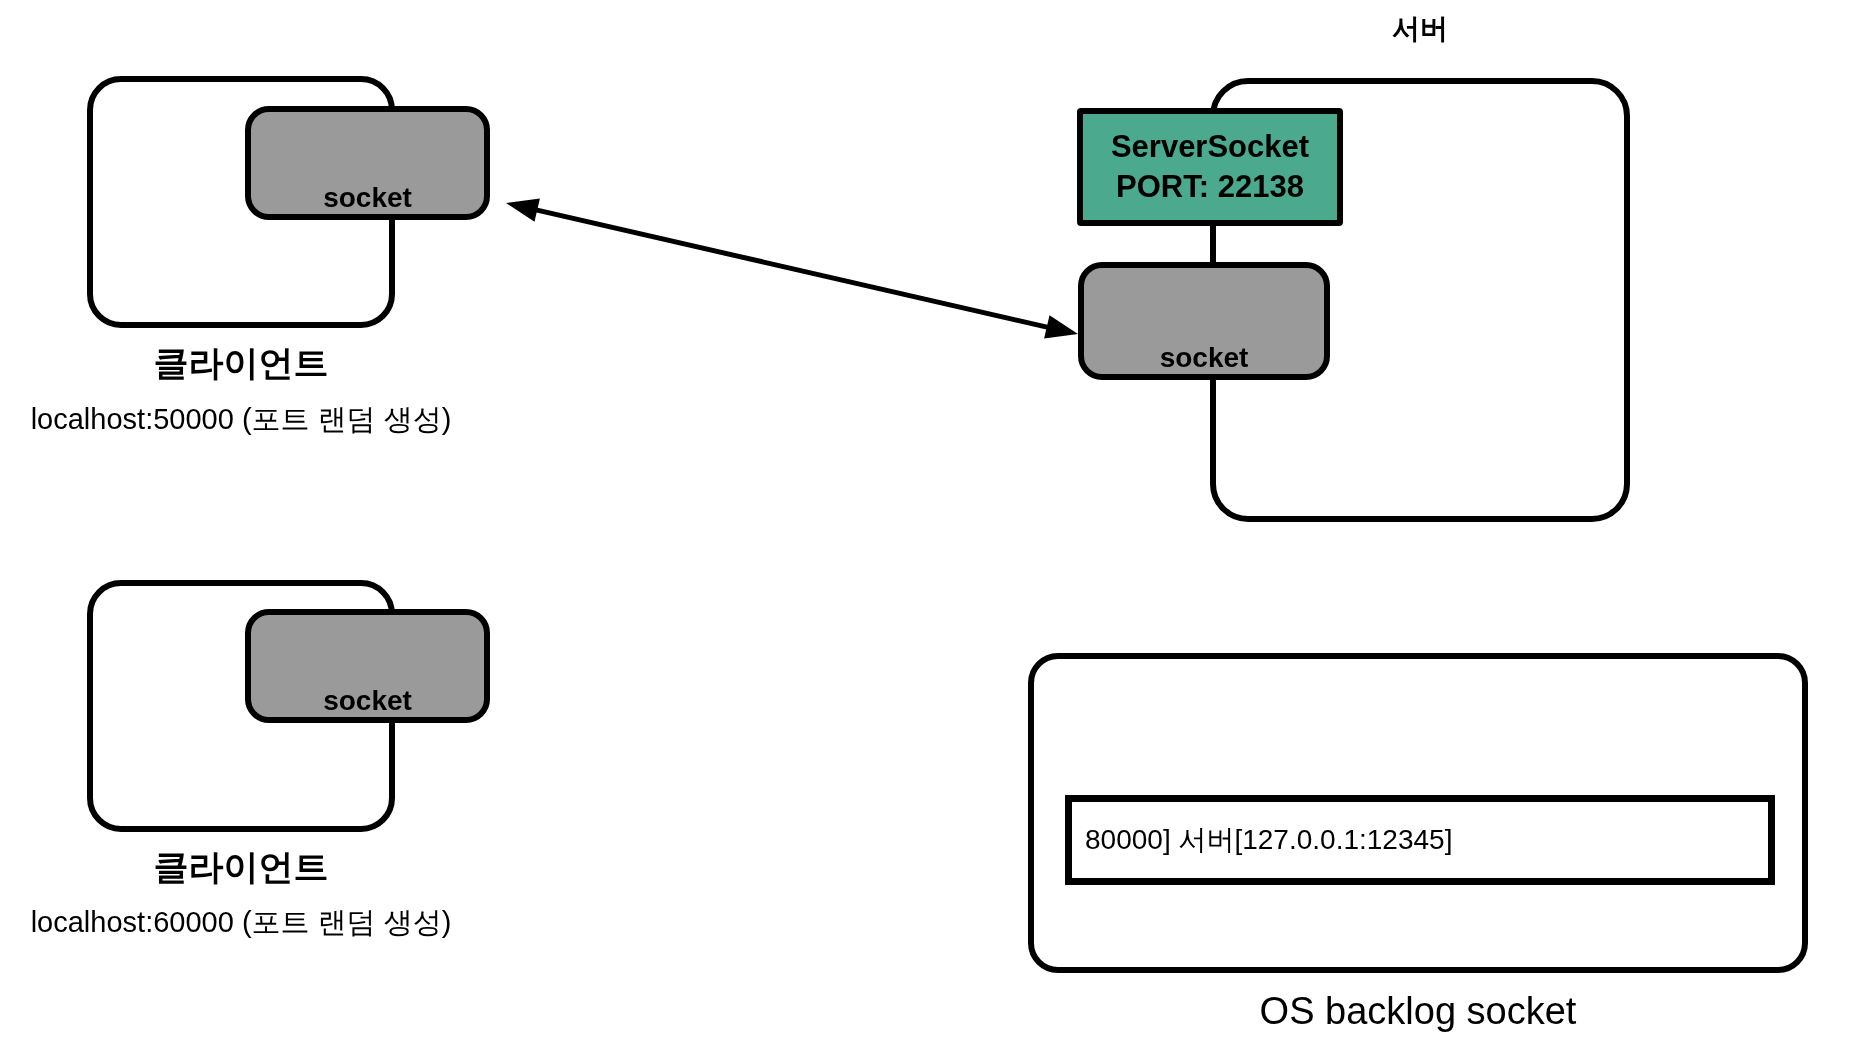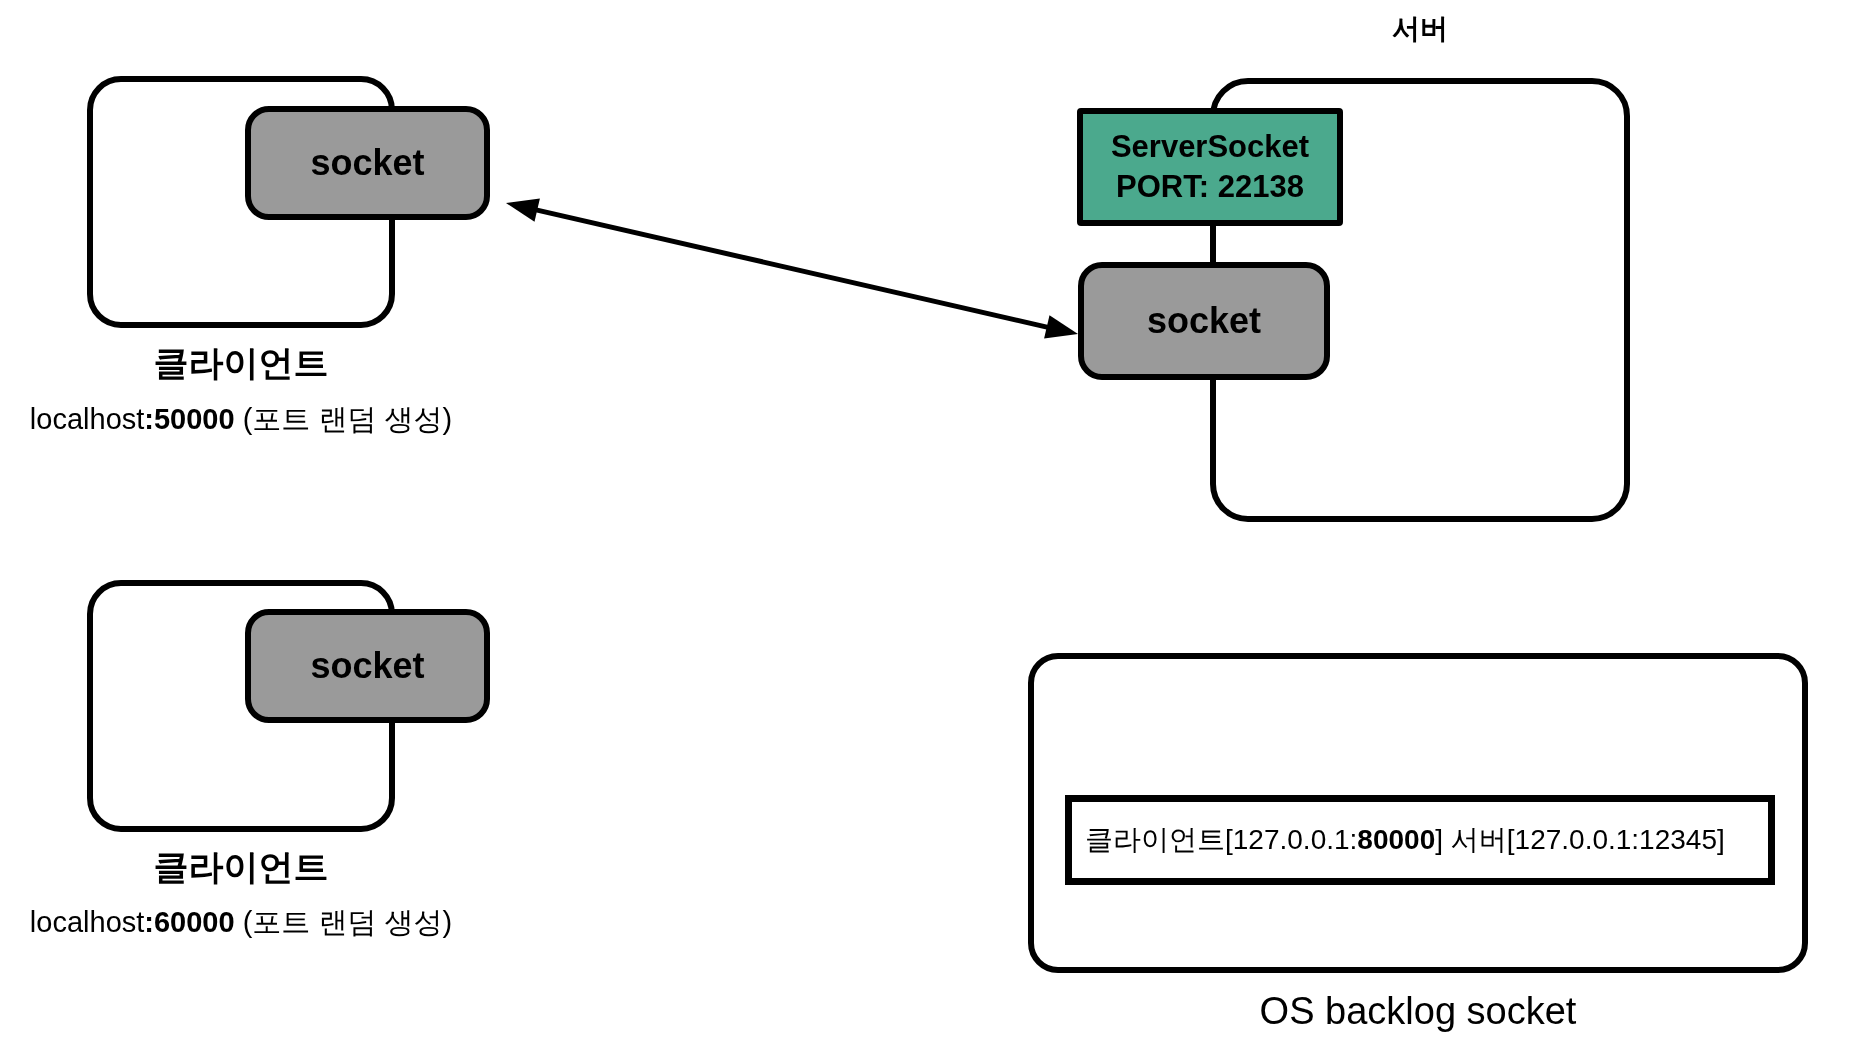--- a/index.html
+++ b/index.html
@@ -24,23 +24,23 @@
     background: #ffffff;
     border: 6px solid #000;
     border-radius: 34px;
   }
   .socket-box {
     position: absolute;
     background: var(--socket-fill, #9a9a9a);
     border: 6px solid #000;
     border-radius: 24px;
     display: flex;
-    align-items: center;
+    align-items: flex-end;
     justify-content: center;
-    font-size: 36px;
+    font-size: 28px;
     font-weight: 700;
     z-index: 3;
   }
   .label {
     position: absolute;
     text-align: center;
     white-space: nowrap;
   }
 
   
@@ -93,21 +93,21 @@
     border: 7px solid #000;
     display: flex;
     align-items: center;
     padding-left: 13px;
     font-size: 28px;
     white-space: nowrap;
     z-index: 2;
   }
   .backlog-caption { left: 1118px; top: 990px; width: 600px; font-size: 38px; }
 
-  b { font-weight: 700; }
+  b { font-weight: 400; }
 </style>
 </head>
 <body>
 
 <div class="canvas">
 
   <div class="rounded-frame client1-box"></div>
   <div class="socket-box client1-socket">
     <span>socket</span>
   </div>
@@ -132,19 +132,18 @@
   </div>
 
   <svg class="overlay" viewBox="0 0 1856 1058" aria-hidden="true">
     <line x1="535" y1="209.6" x2="1048" y2="327.4" stroke="#000" stroke-width="5"></line>
     <polygon points="506,203 534.5,221.8 539.9,198.4" fill="#000"></polygon>
     <polygon points="1078,334 1044.1,338.6 1049.5,315.2" fill="#000"></polygon>
   </svg>
 
   <div class="rounded-frame backlog-box"></div>
   <div class="backlog-entry">
-      <span>클라이언트[127.0.0.1:</span>
       <b>80000</b>
       <span>] 서버[127.0.0.1:12345]</span>
     </div>
   <div class="label backlog-caption">OS backlog socket</div>
 
 </div>
 
 </body></html>

